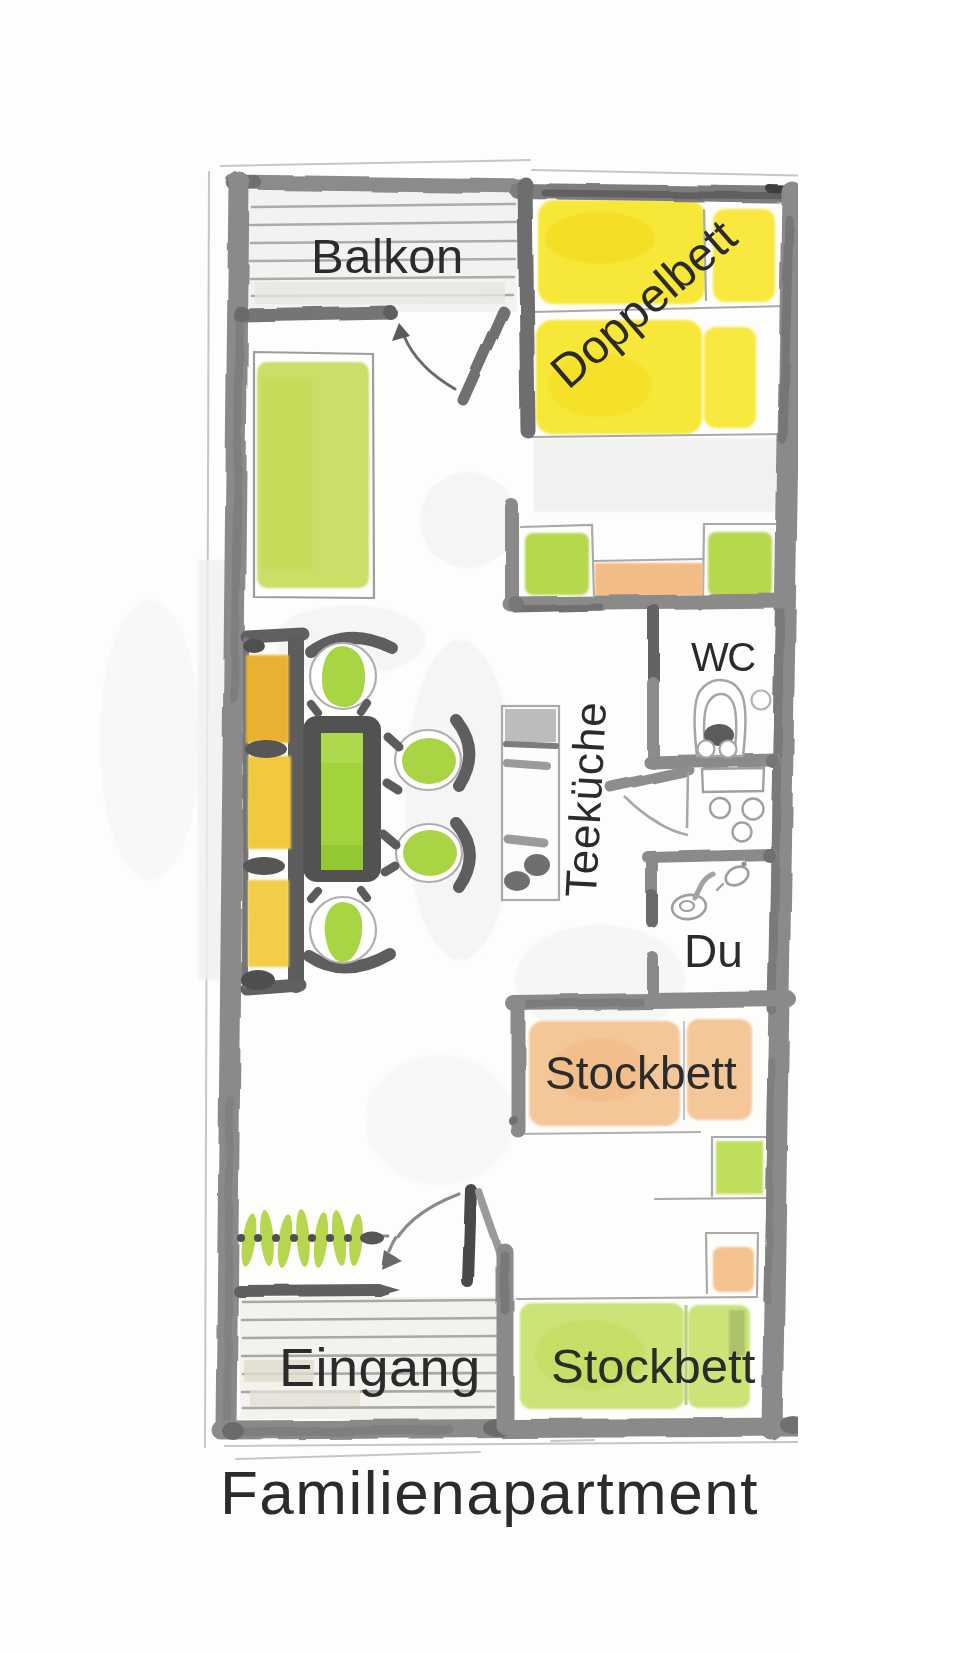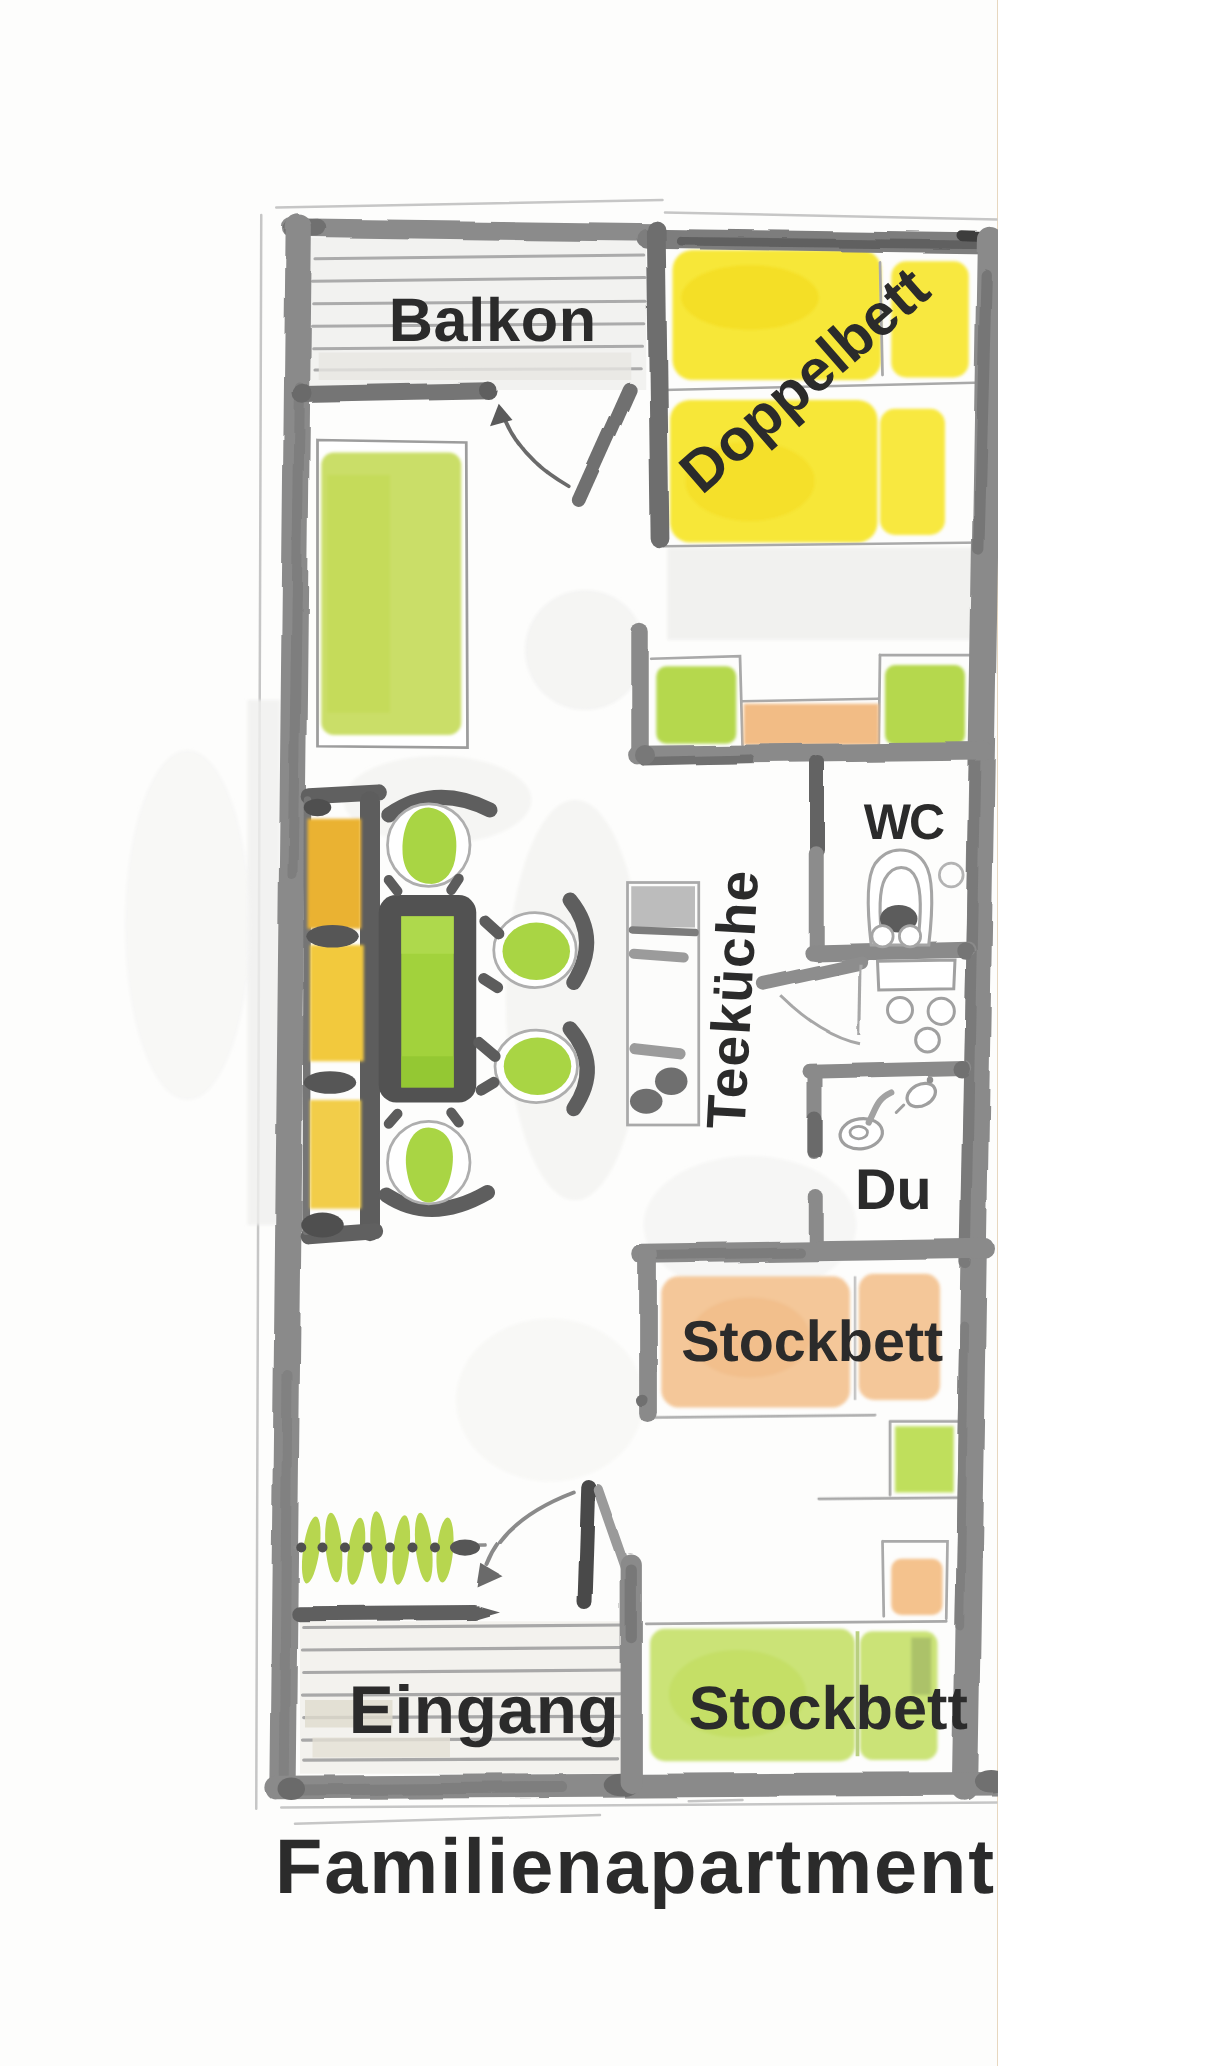--- a/index.html
+++ b/index.html
@@ -1,16 +1,16 @@
 <!DOCTYPE html>
 <html><head>
 <meta charset="utf-8">
 <style>
   html,body{margin:0;padding:0;background:#ffffff;}
-  .wrap{width:798px;height:1653px;position:relative;background:#a16207;overflow:hidden;font-weight:bold;}
+  .wrap{width:798px;height:1653px;position:relative;background:#fef9c3;overflow:hidden;}
   svg{display:block;}
   text{font-family:"Liberation Sans", sans-serif;fill:#2b2b2b;}
 </style>
 </head>
 <body>
 <div class="wrap">
 <svg width="975" height="1653" viewBox="0 0 975 1653" xmlns="http://www.w3.org/2000/svg">
 <defs>
 <filter id="rough" x="-5%" y="-5%" width="110%" height="110%">
   <feTurbulence type="fractalNoise" baseFrequency="0.015" numOctaves="2" seed="7" result="n"></feTurbulence>

